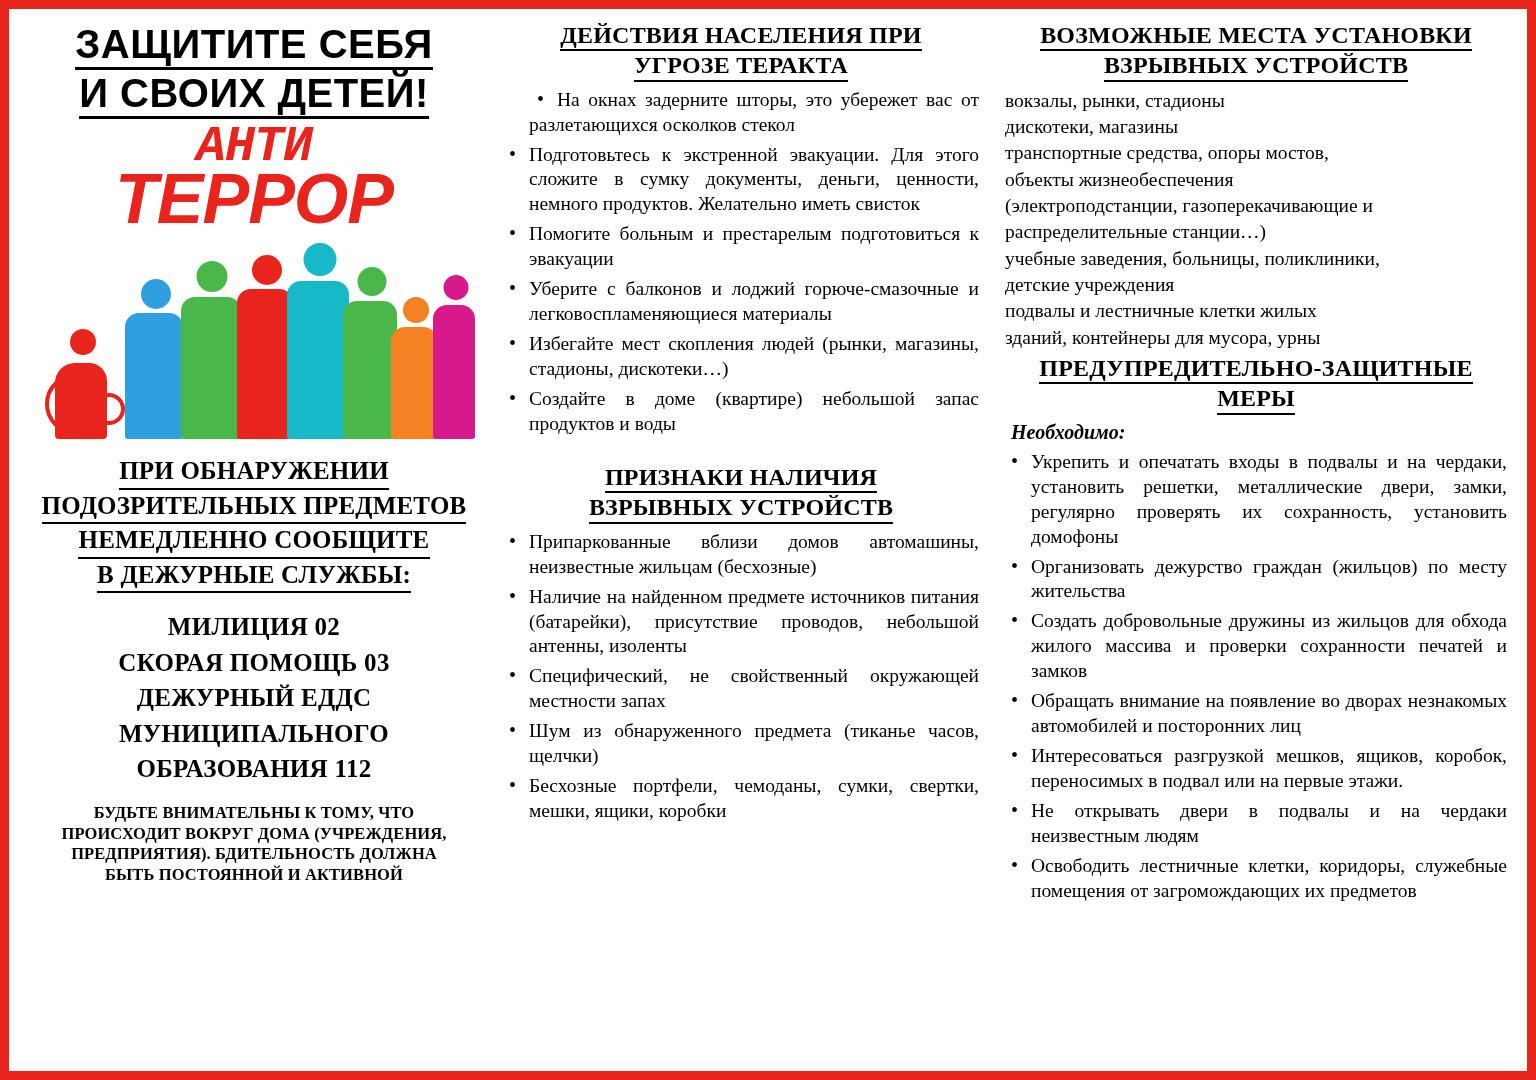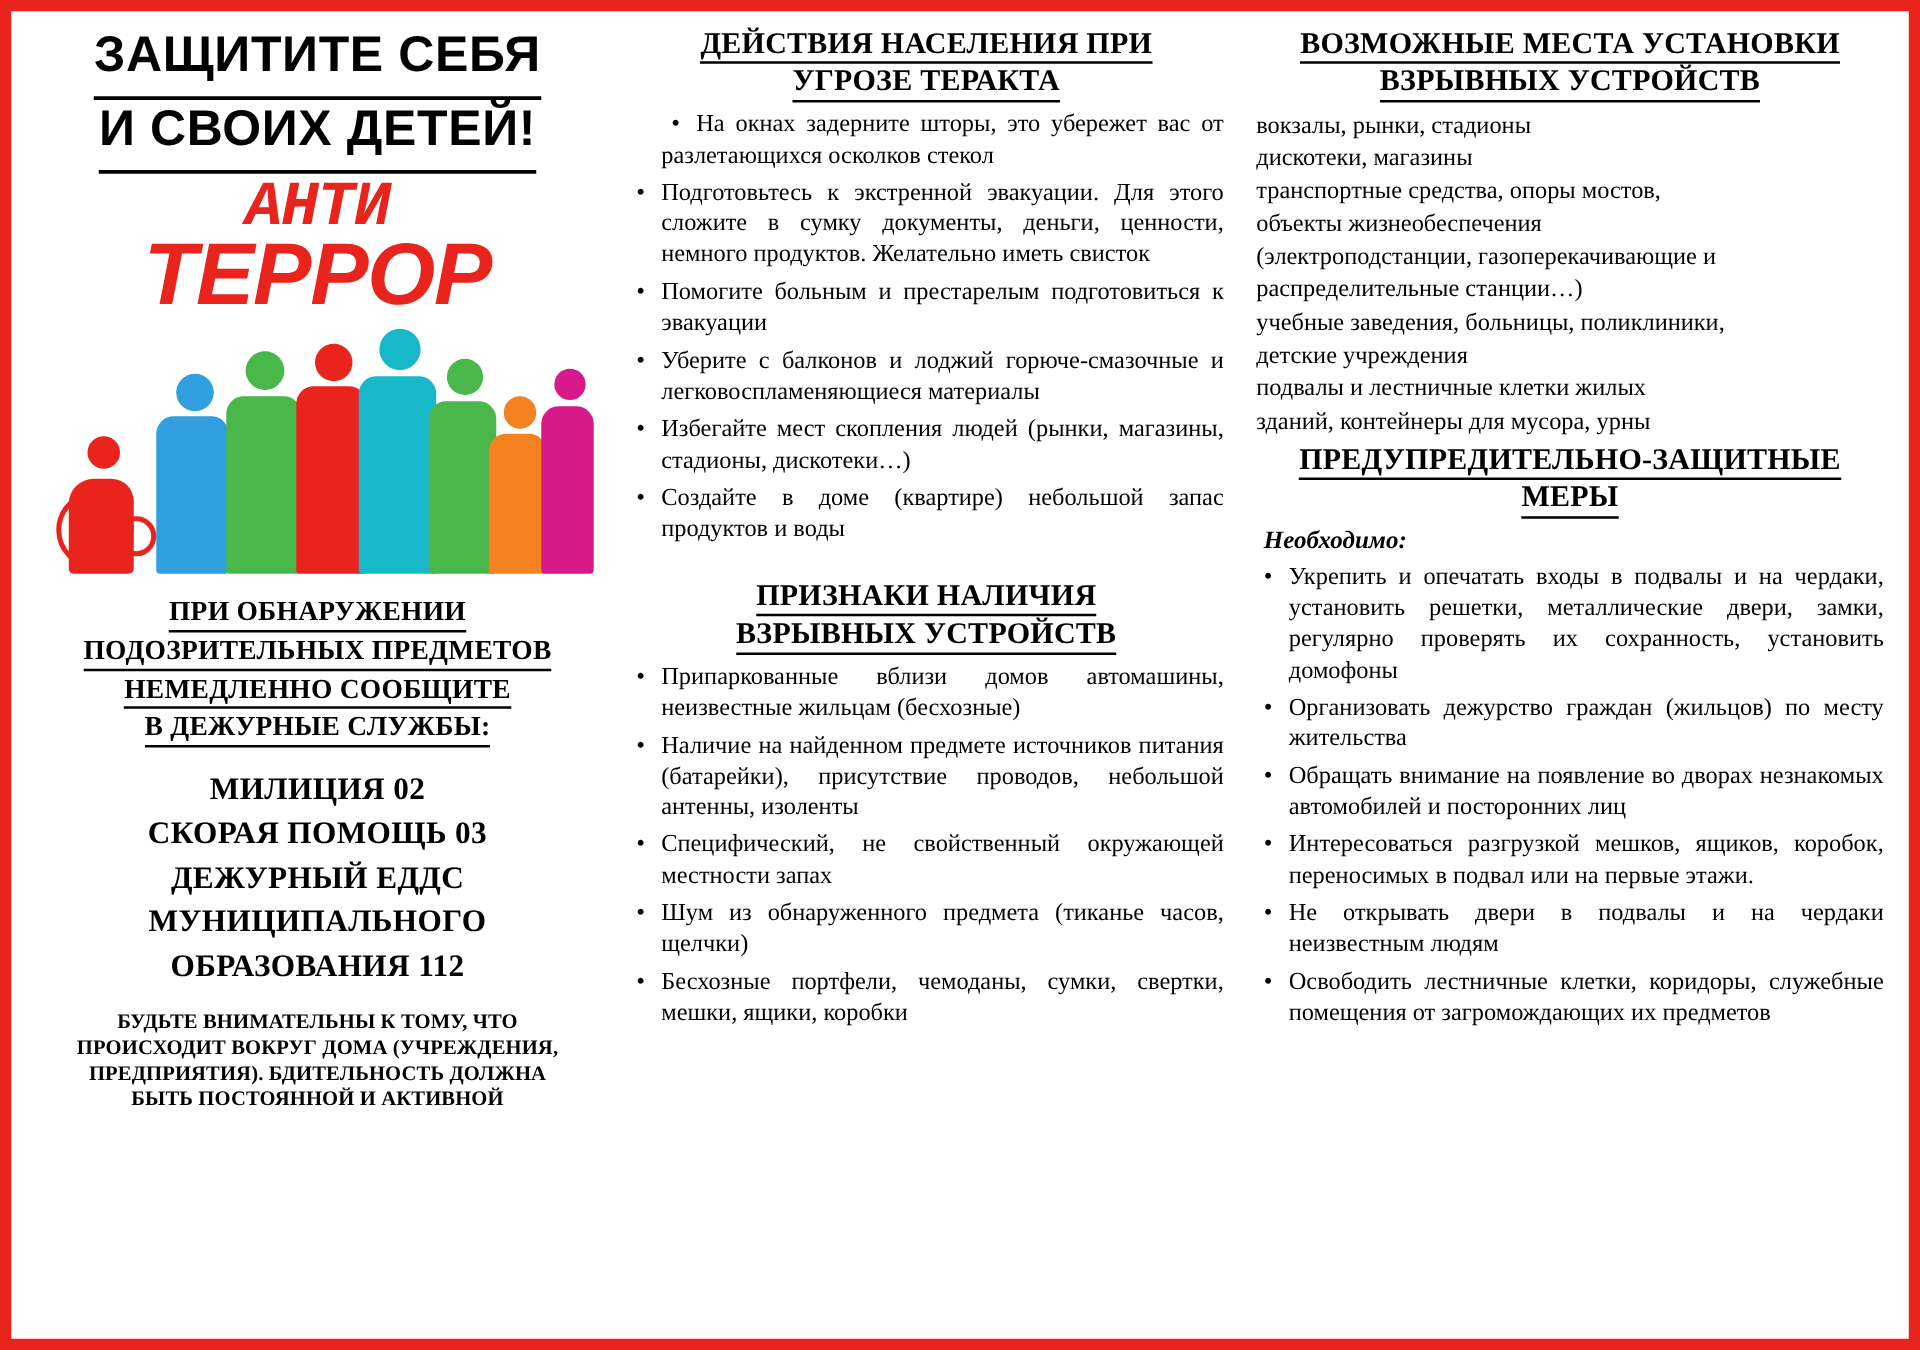--- a/index.html
+++ b/index.html
@@ -52,21 +52,21 @@
     font-family: "Liberation Sans", sans-serif;
     font-weight: bold;
     font-size: 40px;
     line-height: 1.08;
     letter-spacing: 0.5px;
     color: #000;
   }
   .headline .l1, .headline .l2 {
     display: inline-block;
     border-bottom: 3px solid #000;
-    padding-bottom: 11px;
+    padding-bottom: 1px;
   }
   .headline .l2 { margin-top: 2px; }
 
   .subhead {
     margin-top: 18px;
     text-align: center;
     font-family: "Liberation Serif", serif;
     font-weight: bold;
     font-size: 19.5px;
     line-height: 1.32;
@@ -130,21 +130,21 @@
     height: 10px;
     background: #cfcfcf;
     opacity: .5;
     border-radius: 50%;
   }
 
   .blockhead {
     text-align: center;
     font-family: "Liberation Serif", serif;
     font-weight: bold;
-    font-size: 22px;
+    font-size: 25px;
     line-height: 1.3;
     letter-spacing: 0.2px;
   }
   .blockhead span {
     display: block;
     border-bottom: 2px solid #000;
     width: fit-content;
     margin: 0 auto;
   }
   .phones {
@@ -353,20 +353,21 @@
       </div>
 
       <div class="sect-title" style="margin-top:4px;">
         <span>ПРЕДУПРЕДИТЕЛЬНО-ЗАЩИТНЫЕ</span>
         <span>МЕРЫ</span>
       </div>
       <div class="need">Необходимо:</div>
       <ul class="bullets">
         <li>Укрепить и опечатать входы в подвалы и на чердаки, установить решетки, металлические двери, замки, регулярно проверять их сохранность, установить домофоны</li>
         <li>Организовать дежурство граждан (жильцов) по месту жительства</li>
+        <li>Создать добровольные дружины из жильцов для обхода жилого массива и проверки сохранности печатей и замков</li>
         <li>Обращать внимание на появление во дворах незнакомых автомобилей и посторонних лиц</li>
         <li>Интересоваться разгрузкой мешков, ящиков, коробок, переносимых в подвал или на первые этажи.</li>
         <li>Не открывать двери в подвалы и на чердаки неизвестным людям</li>
         <li>Освободить лестничные клетки, коридоры, служебные помещения от загромождающих их предметов</li>
       </ul>
     </div>
 
   </div>
 </div>
 

